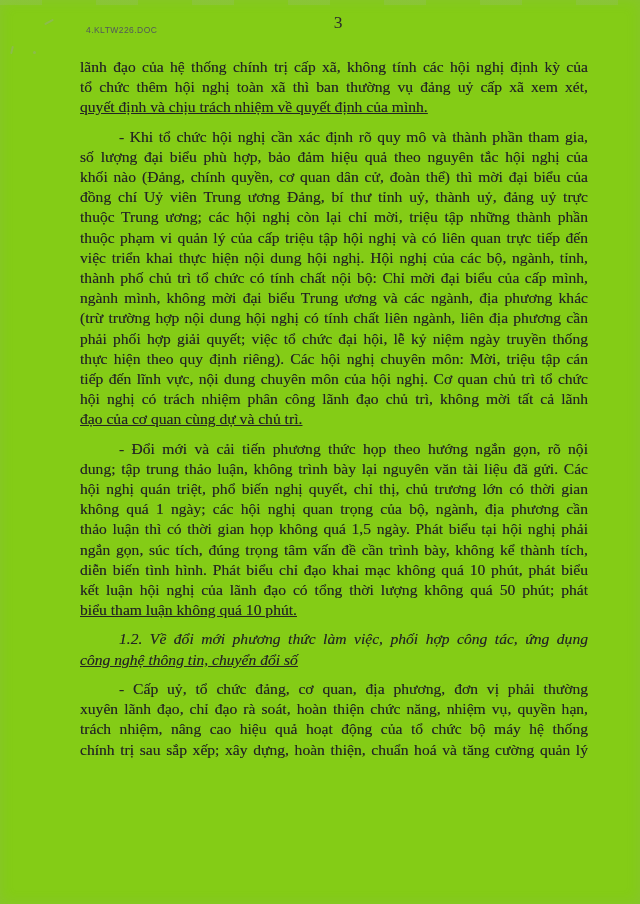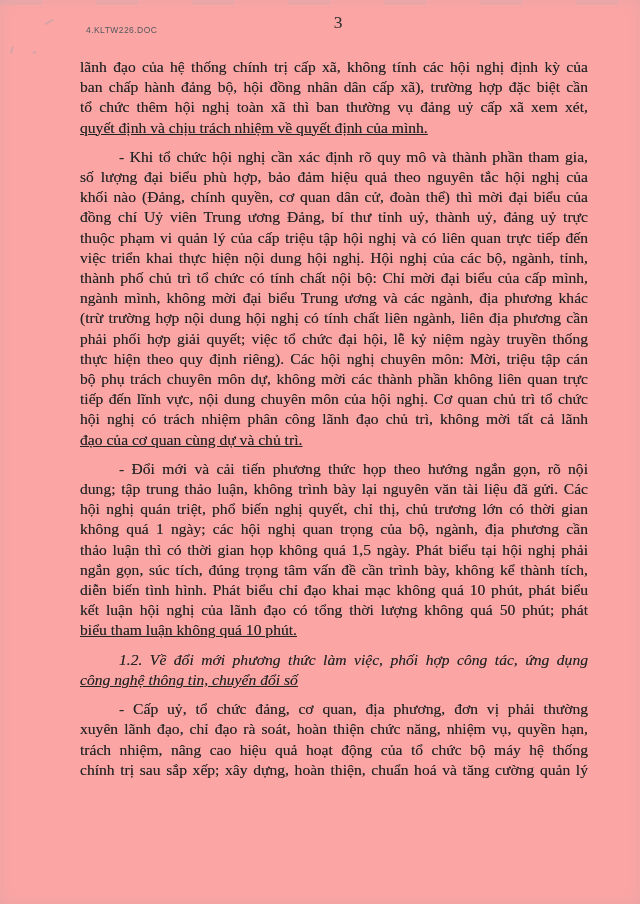--- a/index.html
+++ b/index.html
@@ -1,18 +1,18 @@
 <!DOCTYPE html>
 <html lang="vi"><head>
 <meta charset="utf-8">
 <style>
   html,body{margin:0;padding:0;background:#e8e8e8;}
   .page{
     position:relative;width:640px;height:904px;margin:0 auto;
-    background:#fca5a5;overflow:hidden;
+    background:#84cc16;overflow:hidden;
     font-family:"Liberation Serif","DejaVu Serif",serif;
     color:#242424;
     box-shadow:inset 0 0 14px rgba(150,160,165,.18);
   }
   .docref{
     position:absolute;left:86px;top:25px;
     font-family:"Liberation Sans","DejaVu Sans",sans-serif;
     font-size:8.5px;color:#53585b;letter-spacing:.45px;
   }
   .pagenum{
@@ -52,38 +52,37 @@
   <div class="speck s2"></div>
   <div class="speck s3"></div>
 
   <div class="docref">4.KLTW226.DOC</div>
   <div class="pagenum">3</div>
 
   <div class="content">
 
     <div class="block">
       <div class="ln">lãnh đạo của hệ thống chính trị cấp xã, không tính các hội nghị định kỳ của</div>
-      <div class="ln">ban chấp hành đảng bộ, hội đồng nhân dân cấp xã), trường hợp đặc biệt cần</div>
       <div class="ln">tổ chức thêm hội nghị toàn xã thì ban thường vụ đảng uỷ cấp xã xem xét,</div>
       <div class="ln end">quyết định và chịu trách nhiệm về quyết định của mình.</div>
     </div>
 
     <div class="block">
       <div class="ln ind">- Khi tổ chức hội nghị cần xác định rõ quy mô và thành phần tham gia,</div>
       <div class="ln">số lượng đại biểu phù hợp, bảo đảm hiệu quả theo nguyên tắc hội nghị của</div>
       <div class="ln">khối nào (Đảng, chính quyền, cơ quan dân cử, đoàn thể) thì mời đại biểu của</div>
       <div class="ln">đồng chí Uỷ viên Trung ương Đảng, bí thư tỉnh uỷ, thành uỷ, đảng uỷ trực</div>
+      <div class="ln">thuộc Trung ương; các hội nghị còn lại chỉ mời, triệu tập những thành phần</div>
       <div class="ln">thuộc phạm vi quản lý của cấp triệu tập hội nghị và có liên quan trực tiếp đến</div>
       <div class="ln">việc triển khai thực hiện nội dung hội nghị. Hội nghị của các bộ, ngành, tỉnh,</div>
       <div class="ln">thành phố chủ trì tổ chức có tính chất nội bộ: Chỉ mời đại biểu của cấp mình,</div>
       <div class="ln">ngành mình, không mời đại biểu Trung ương và các ngành, địa phương khác</div>
       <div class="ln">(trừ trường hợp nội dung hội nghị có tính chất liên ngành, liên địa phương cần</div>
       <div class="ln">phải phối hợp giải quyết; việc tổ chức đại hội, lễ kỷ niệm ngày truyền thống</div>
       <div class="ln">thực hiện theo quy định riêng). Các hội nghị chuyên môn: Mời, triệu tập cán</div>
-      <div class="ln">bộ phụ trách chuyên môn dự, không mời các thành phần không liên quan trực</div>
       <div class="ln">tiếp đến lĩnh vực, nội dung chuyên môn của hội nghị. Cơ quan chủ trì tổ chức</div>
       <div class="ln">hội nghị có trách nhiệm phân công lãnh đạo chủ trì, không mời tất cả lãnh</div>
       <div class="ln end">đạo của cơ quan cùng dự và chủ trì.</div>
     </div>
 
     <div class="block">
       <div class="ln ind">- Đổi mới và cải tiến phương thức họp theo hướng ngắn gọn, rõ nội</div>
       <div class="ln">dung; tập trung thảo luận, không trình bày lại nguyên văn tài liệu đã gửi. Các</div>
       <div class="ln">hội nghị quán triệt, phổ biến nghị quyết, chỉ thị, chủ trương lớn có thời gian</div>
       <div class="ln">không quá 1 ngày; các hội nghị quan trọng của bộ, ngành, địa phương cần</div>

